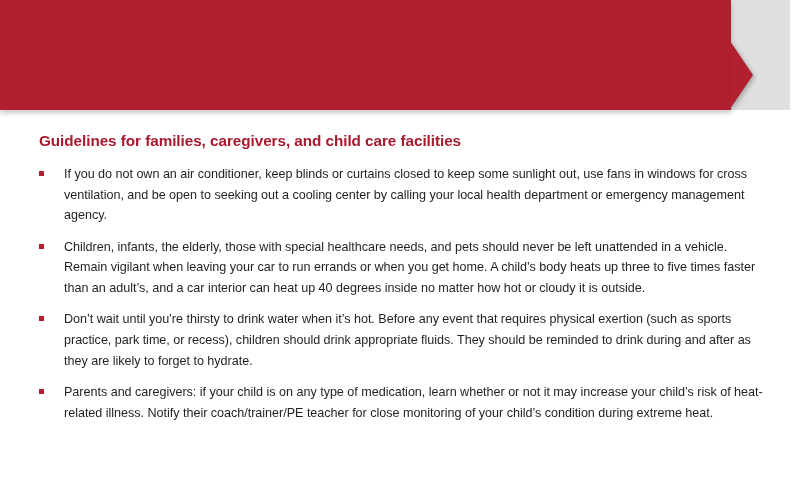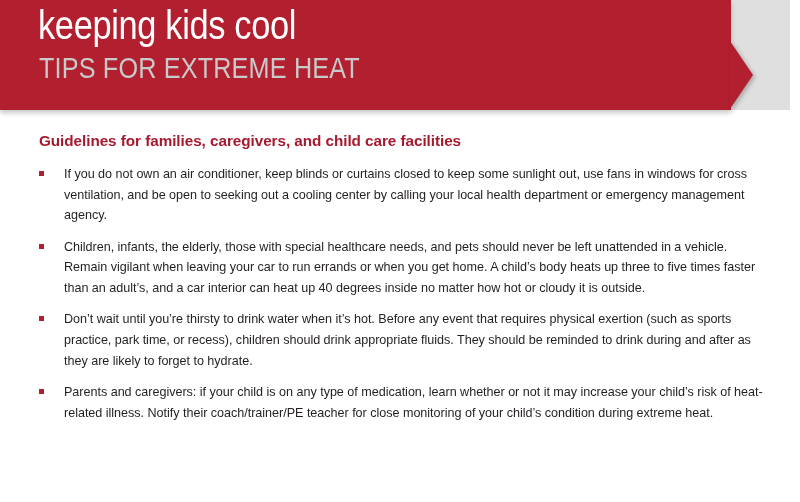--- a/index.html
+++ b/index.html
@@ -142,24 +142,20 @@
     letter-spacing: -0.03px;
   }
 </style>
 </head>
 <body>
 
 <div id="header-banner">
   <div id="header-gray-band"></div>
   <div id="header-red-block"></div>
   <div id="header-arrow"></div>
-  <div id="header-text-wrap">
-    <h1 id="banner-title">keeping kids cool</h1>
-    <h2 id="banner-subtitle">TIPS FOR EXTREME HEAT</h2>
-  </div>
 </div>
 
 <div id="content">
   <h3 id="section-heading">Guidelines for families, caregivers, and child care facilities</h3>
 
   <ul id="bullet-list">
     <li class="bullet-item">
       <span class="bullet-marker"></span>
       <span class="bullet-text">If you do not own an air conditioner, keep blinds or curtains closed to keep some sunlight out, use fans in windows for cross ventilation, and be open to seeking out a cooling center by calling your local health department or emergency management agency.</span>
     </li>

